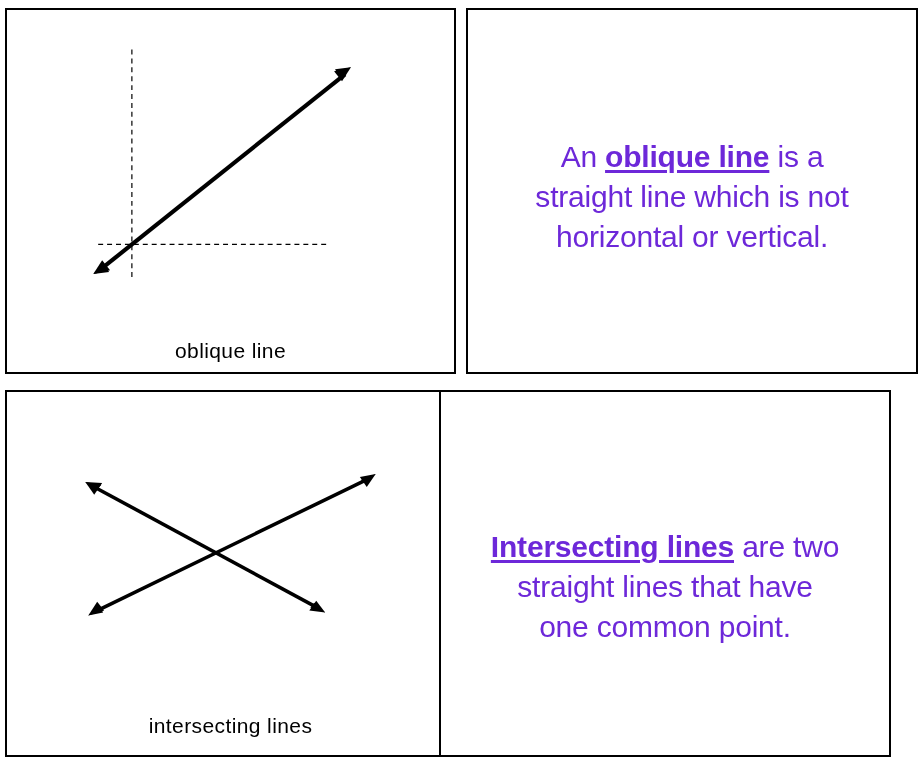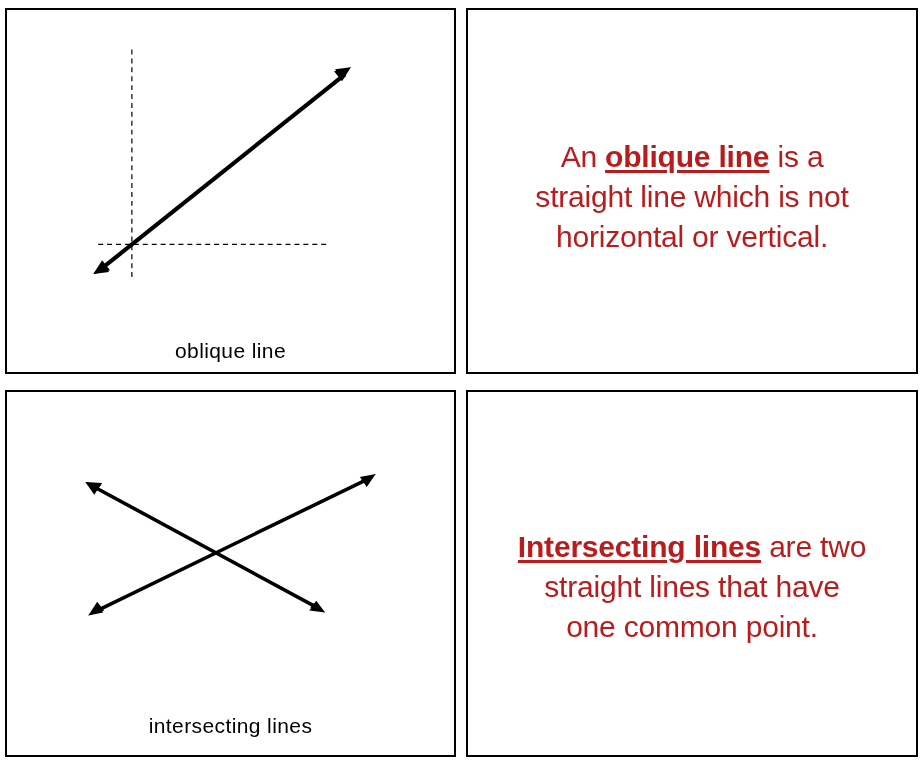--- a/index.html
+++ b/index.html
@@ -23,21 +23,21 @@
   
   .card {
     position: absolute;
     box-sizing: border-box;
     background: #ffffff;
     border: 2px solid #000000;
   }
   #card-picture-oblique      { left: 5px;   top: 8px;   width: 451px; height: 366px; }
   #card-definition-oblique   { left: 466px; top: 8px;   width: 452px; height: 366px; }
   #card-picture-intersecting { left: 5px;   top: 390px; width: 451px; height: 367px; }
-  #card-definition-intersecting { left: 466px; top: 390px; width: 452px; height: 367px; padding-left: 8px; }
+  #card-definition-intersecting { left: 439px; top: 390px; width: 452px; height: 367px; padding-left: 8px; }
 
   
   .figure {
     position: absolute;
     left: 0;
     top: 0;
     width: 100%;
     height: 100%;
   }
   .figure svg {
@@ -67,21 +67,21 @@
   .definition {
     position: absolute;
     left: 50%;
     transform: translateX(-50%);
     width: 340px;
     text-align: center;
     font-family: "Liberation Sans", sans-serif;
     font-size: 30px;
     line-height: 40px;
     font-weight: 400;
-    color: #b91c1c;
+    color: #6d28d9;
     letter-spacing: -0.2px;
   }
   #card-definition-oblique .definition      { top: 97px; }
   #card-definition-intersecting .definition { top: 105px; width: 350px; }
 
   .term {
     font-weight: 700;
     text-decoration: underline;
     text-decoration-thickness: 3px;
     text-underline-offset: 3px;

